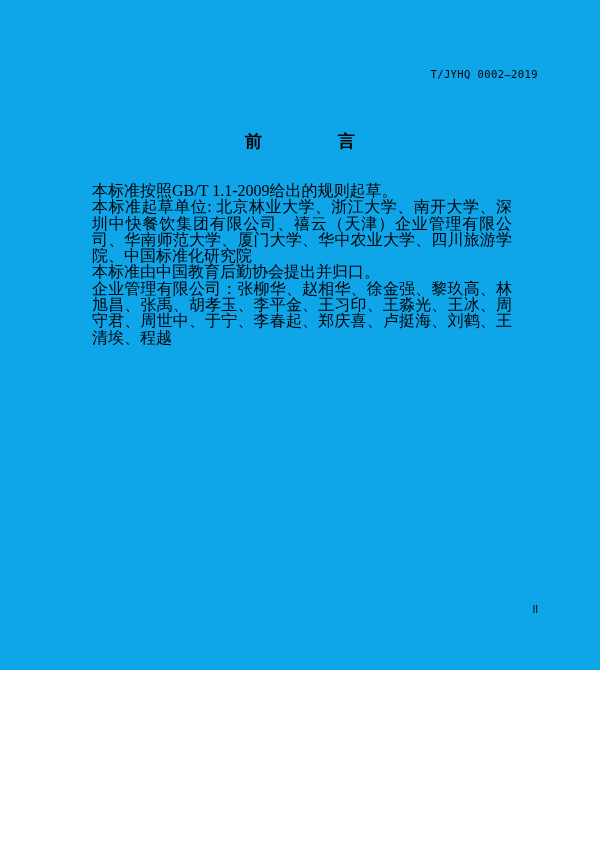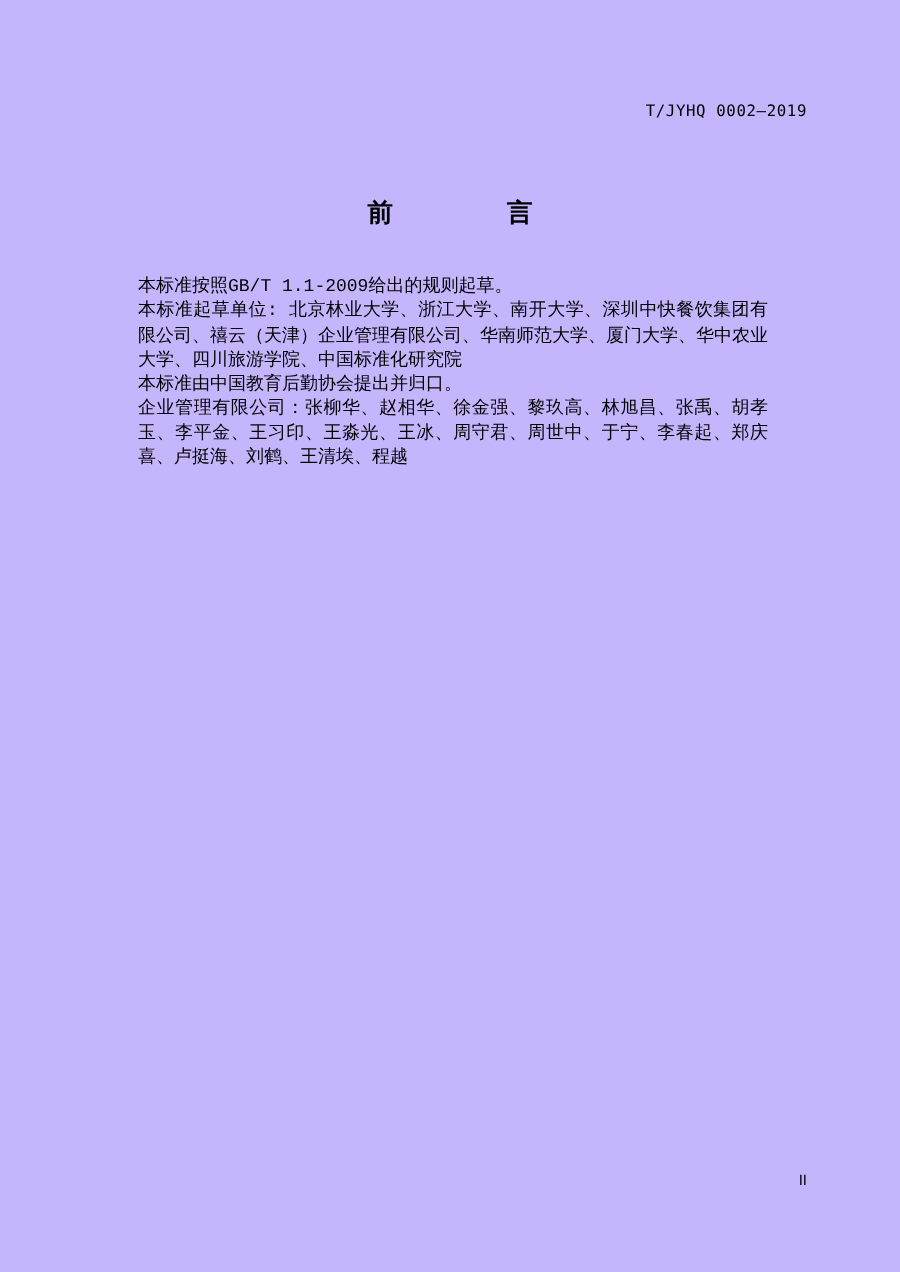--- a/index.html
+++ b/index.html
@@ -6,22 +6,22 @@
     margin: 0;
     padding: 0;
     background: #ffffff;
   }
   body {
     font-family: "Liberation Serif", "DejaVu Serif", serif;
   }
   .page {
     position: relative;
     width: 600px;
-    height: 848px;
-    background: #c4b5fd;
+    height: 670px;
+    background: #0ea5e9;
     overflow: hidden;
     box-sizing: border-box;
   }
   .header-code {
     position: absolute;
     top: 68px;
     right: 62px;
     font-family: "DejaVu Sans Mono", "Liberation Mono", monospace;
     font-size: 10.5px;
     letter-spacing: 0.4px;
@@ -41,22 +41,22 @@
     text-indent: 14px;
     color: #000000;
   }
   .body-block {
     position: absolute;
     top: 183px;
     left: 92px;
     width: 420px;
   }
   .para {
-    font-family: Liberation Mono, monospace;
-    font-size: 12px;
+    font-family: Liberation Serif, serif;
+    font-size: 16px;
     line-height: 16.3px;
     color: #000000;
     text-align: justify;
     text-justify: inter-ideograph;
     margin: 0;
   }
   .page-number {
     position: absolute;
     bottom: 55px;
     right: 62px;

